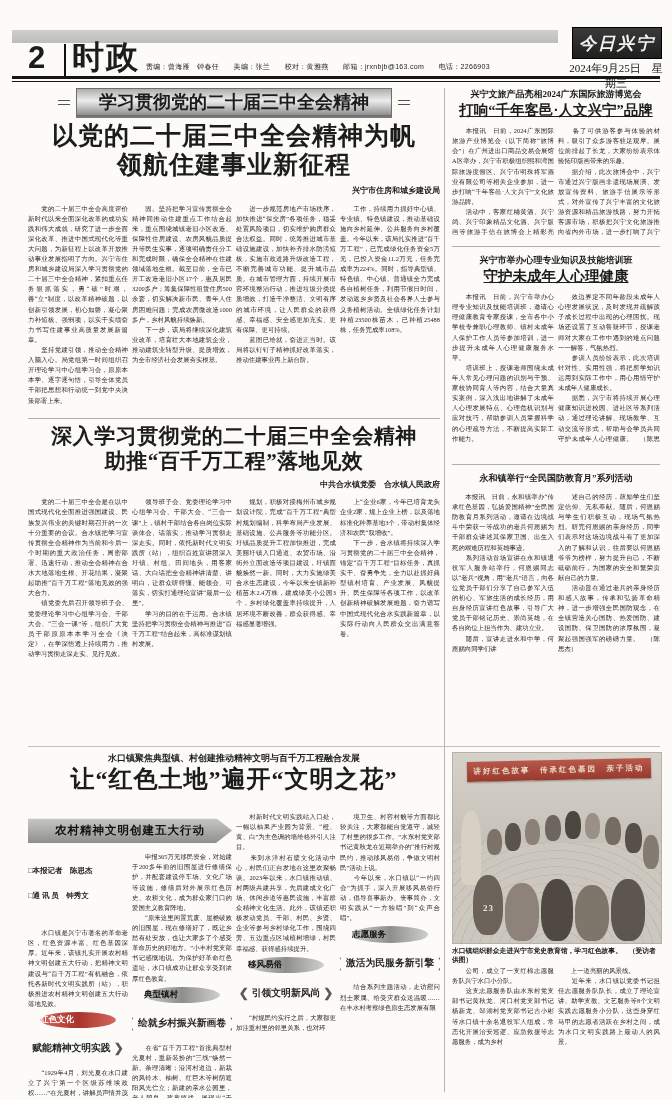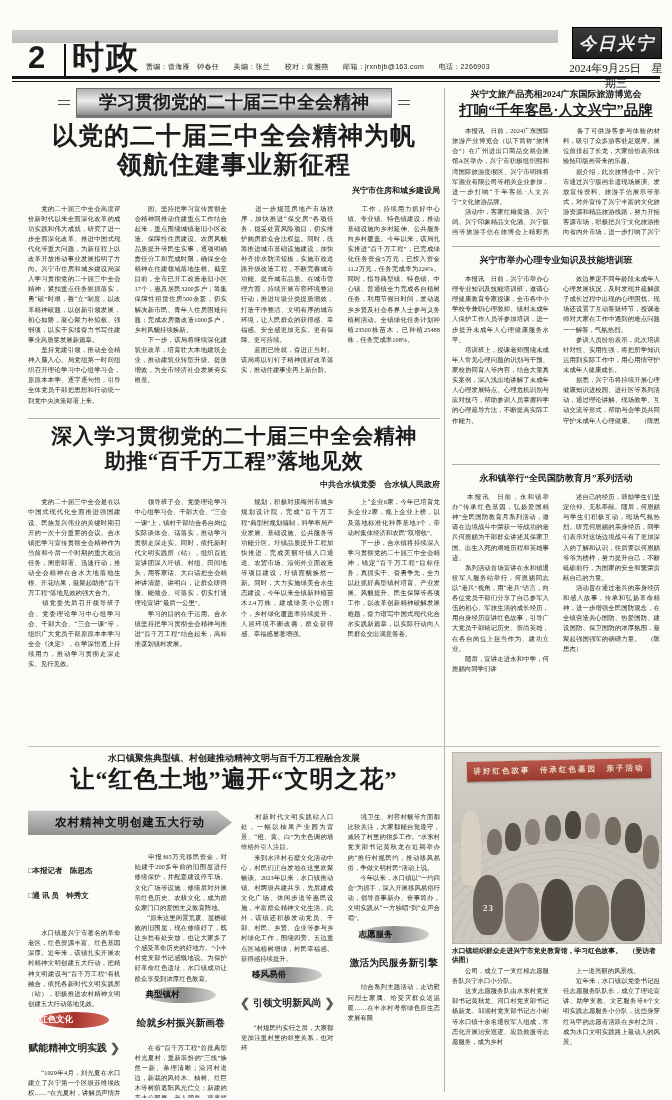--- a/index.html
+++ b/index.html
@@ -12,21 +12,21 @@
   .pgdiv{left:64px;top:44px;width:2px;height:32px;background:#111;}
   .section{left:72px;top:36px;font-size:32px;font-weight:900;letter-spacing:2px;font-family:"Liberation Sans",sans-serif;}
   .credits{left:146px;top:62px;font-size:7px;color:#222;letter-spacing:.3px;font-family:"Liberation Sans",sans-serif;}
   .logobox{left:572px;top:27px;width:88px;height:30px;background:linear-gradient(180deg,#3a3a3a,#1f1f1f);color:#f5f3ee;display:flex;align-items:center;justify-content:center;font-size:17px;font-weight:bold;font-style:italic;letter-spacing:2px;border:1px solid #000;}
   .pdate{left:566px;top:61px;width:100px;font-size:11px;text-align:center;color:#111;}
   .rule-thick{left:12px;top:76px;width:648px;height:3px;background:#161616;}
   .rule-thin{left:12px;top:81px;width:648px;height:1px;background:#161616;}
   .vrule{left:444px;top:88px;width:1px;height:1004px;background:#b7b5b0;}
   
   .kicker{font-size:9px;font-weight:bold;text-align:center;}
-  .cols{display:flex;gap:14px;}
+  .cols{display:flex;gap:4px;}
   .col{flex:1;font-size:6.4px;line-height:1.58;text-align:justify;white-space:pre-line;overflow:hidden;color:#262626;}
   .hline{background:#b0aeaa;height:1px;}
   
   .a1{left:28px;top:88px;width:412px;}
   .a1banner{display:flex;align-items:center;gap:6px;margin:0 30px;}
   .a1banner:before,.a1banner:after{content:"";flex:1;height:3px;border-top:1px solid #555;border-bottom:1px solid #555;}
   .a1tag{background:linear-gradient(180deg,#aeaeae,#ececec 45%,#8f8f8f);border:1px solid #6d6d6d;font-size:18px;font-weight:900;padding:1px 22px;white-space:nowrap;box-shadow:0 2px 0 #777;}
   .a1 h1{margin:6px 0 0;font-size:25px;font-weight:900;text-align:center;letter-spacing:1px;line-height:1.15;}
   .byline{text-align:right;font-size:8px;font-weight:bold;margin-top:5px;}
   .a1 .cols{margin-top:8px;height:230px;}
@@ -35,21 +35,21 @@
   .a2 h2{margin:0;font-size:21px;font-weight:900;text-align:center;letter-spacing:.5px;line-height:1.2;}
   .a2 .cols{margin-top:7px;height:248px;}
   
   .side{left:452px;width:208px;}
   .side .title{font-size:14.5px;font-weight:900;text-align:center;line-height:1.25;text-decoration:underline;}
   .side .cols{margin-top:7px;}
   
   .bkicker{left:28px;top:752px;width:412px;font-size:9px;font-weight:bold;text-align:center;}
   .btitle{left:28px;top:763px;width:412px;font-size:24px;font-weight:900;text-align:center;letter-spacing:1px;}
   .bcols{left:28px;top:802px;width:412px;height:296px;}
-  .banner-arrow{position:absolute;left:0;top:8px;width:204px;height:25px;background:linear-gradient(180deg,#c8c8c6,#8f8f8d);clip-path:polygon(0 0,188px 0,204px 50%,188px 100%,0 100%);display:flex;align-items:center;justify-content:center;font-size:11.5px;font-weight:900;color:#111;letter-spacing:1px;box-shadow:inset 0 1px 0 #eee;}
+  .banner-arrow{position:absolute;left:0;top:16px;width:204px;height:25px;background:linear-gradient(180deg,#c8c8c6,#8f8f8d);clip-path:polygon(0 0,188px 0,204px 50%,188px 100%,0 100%);display:flex;align-items:center;justify-content:center;font-size:11.5px;font-weight:900;color:#111;letter-spacing:1px;box-shadow:inset 0 1px 0 #eee;}
   .bylines{font-size:7.5px;font-weight:bold;line-height:1.7;margin-bottom:2px;}
   .pad30{height:30px;}
   .badge{width:76%;margin:3px auto 1px;text-align:left;font-size:8.5px;font-weight:bold;border-radius:50%/50%;padding:1.5px 0;background:linear-gradient(90deg,#cfcfcd,#8e8e8c 50%,#cfcfcd);color:#111;}
   .badge.red{background:linear-gradient(90deg,#d4685e,#a8342b 50%,#d4685e);color:#fff;}
   .subhead{display:flex;align-items:center;justify-content:center;gap:3px;font-size:9.8px;font-weight:900;margin:1px 0 2px;white-space:nowrap;}
   .chev{color:#5a5a5a;font-size:12px;font-weight:bold;line-height:1;}
   
   .photo{left:452px;top:752px;width:208px;height:190px;background:linear-gradient(180deg,#d6d2ca 0%,#c6c2b9 45%,#bdb9b0 100%);overflow:hidden;border:1px solid #b5b2ab;}
   .pfloor{position:absolute;left:-30px;right:-30px;bottom:-20px;height:120px;background:repeating-radial-gradient(ellipse at 50% 100%,#ccc8c0 0 8px,#bfbbb2 8px 9px);}
   .pbanner{position:absolute;left:14px;top:7px;right:10px;height:20px;background:linear-gradient(180deg,#b8574a,#993a2f);transform:rotate(-1.2deg);display:flex;align-items:center;justify-content:center;color:#ead9c4;font-size:7.5px;letter-spacing:2px;font-weight:bold;box-shadow:0 1px 2px rgba(0,0,0,.3);}
@@ -115,20 +115,21 @@
       <div class="col">　　本报讯　日前，2024广东国际旅游产业博览会（以下简称“旅博会”）在广州进出口商品交易会展馆A区举办，兴宁市积极组织熙和湾国际旅游度假区、兴宁市明珠将军酒业有限公司等相关企业参加，进一步打响“千年客邑·人文兴宁”文化旅游品牌。
 　　活动中，客家红粬黄酒、兴宁鸽、兴宁印象精品文化酒、兴宁版画等旅游手信在旅博会上精彩亮相，吸引了众多游客前往参观和品鉴。省级非遗项目兴宁版画更是以其独特的魅力，</div>
       <div class="col">　　备了可供游客参与体验的材料，吸引了众多游客驻足观摩。展位前排起了长龙，大家纷纷表示体验拓印版画带来的乐趣。
 　　据介绍，此次旅博会中，兴宁市通过兴宁版画非遗现场展演、发放宣传资料、旅游手信展示等形式，对外宣传了兴宁丰富的文化旅游资源和精品旅游线路，努力开拓客源市场，积极把兴宁文化旅游推向省内外市场，进一步打响了兴宁文化旅游知名度，取得了较好成效。　（陈思杰）</div>
     </div>
   </div>
   <div class="abs hline" style="left:452px;top:246px;width:208px;"></div>
 
   <div class="abs side" style="top:254px;">
     <div class="kicker">兴宁市举办心理专业知识及技能培训班</div>
+    <div class="title">守护未成年人心理健康</div>
     <div class="cols" style="height:152px;">
       <div class="col">　　本报讯　日前，兴宁市举办心理专业知识及技能培训班，邀请心理健康教育专家授课，全市各中小学校专兼职心理教师、镇村未成年人保护工作人员等参加培训，进一步提升未成年人心理健康服务水平。
 　　培训班上，授课老师围绕未成年人常见心理问题的识别与干预、家校协同育人等内容，结合大量真实案例，深入浅出地讲解了未成年人心理发展特点、心理危机识别与应对技巧，帮助参训人员掌握科学的心理疏导方法，不断提高实际工作能力。</div>
       <div class="col">　　效边界定不同年龄段未成年人心理发展状况，及时发现并疏解孩子成长过程中出现的心理困扰。现场还设置了互动答疑环节，授课老师对大家在工作中遇到的难点问题一一解答，气氛热烈。
 　　参训人员纷纷表示，此次培训针对性、实用性强，将把所学知识运用到实际工作中，用心用情守护未成年人健康成长。
 　　据悉，兴宁市将持续开展心理健康知识进校园、进社区等系列活动，通过理论讲解、现场教学、互动交流等形式，帮助与会学员共同守护未成年人心理健康。　（陈思杰）</div>
     </div>
   </div>
   <div class="abs hline" style="left:452px;top:464px;width:208px;"></div>
 

